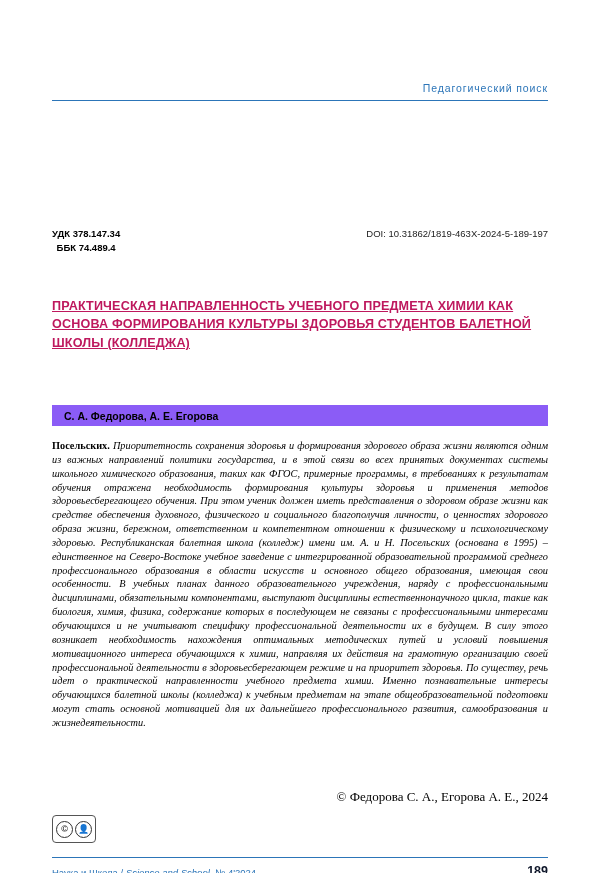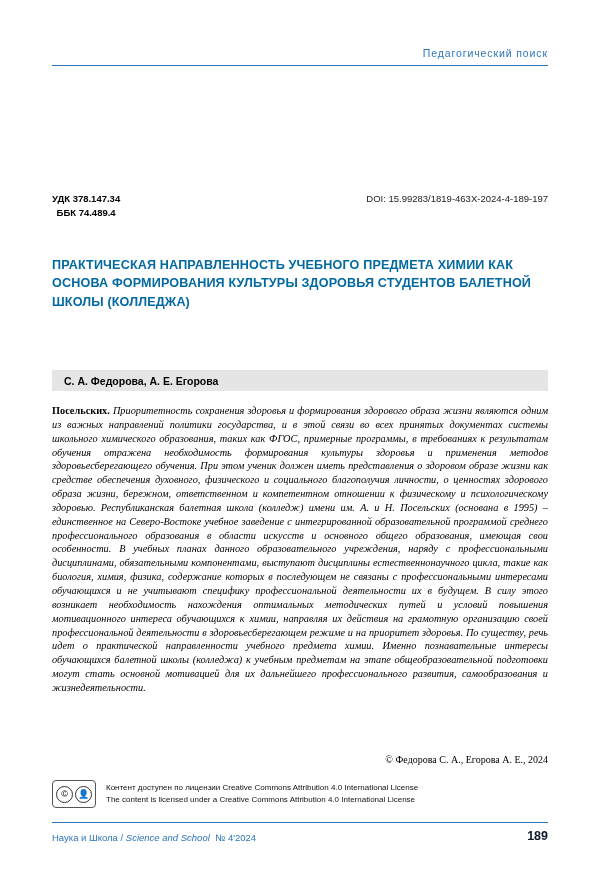--- a/index.html
+++ b/index.html
@@ -14,20 +14,21 @@
     color: #000000;
     position: relative;
     overflow: hidden;
   }
   .page {
     position: relative;
     width: 600px;
     height: 817px;
     box-sizing: border-box;
     padding: 0 52px;
+    margin-top: 35px;
   }
 
   
   .header {
     position: absolute;
     top: 47px;
     left: 52px;
     right: 52px;
     text-align: right;
   }
@@ -65,39 +66,40 @@
   .codes-right {
     font-family: "Liberation Sans", sans-serif;
     font-size: 9.5px;
     color: #222;
     padding-top: 1px;
   }
 
   
   .article-title {
     position: absolute;
-    top: 256px;
+    top: 262px;
     left: 52px;
     right: 52px;
     font-family: "Liberation Sans", sans-serif;
     font-weight: bold;
     font-size: 12.6px;
     line-height: 1.46;
     letter-spacing: 0.15px;
-    color: #0369a1;
+    color: #be185d;
     text-transform: uppercase;
+    text-decoration: underline;
   }
 
   
   .authors-bar {
     position: absolute;
     top: 370px;
     left: 52px;
     right: 52px;
-    background: #e5e5e5;
+    background: #8b5cf6;
     height: 21px;
     display: flex;
     align-items: center;
   }
   .authors-bar span {
     font-family: "Liberation Sans", sans-serif;
     font-size: 10.5px;
     font-weight: bold;
     padding-left: 12px;
     color: #000;
@@ -123,21 +125,21 @@
   }
 
   
   .copyright {
     position: absolute;
     top: 754px;
     left: 52px;
     right: 52px;
     text-align: right;
     font-family: "Liberation Serif", serif;
-    font-size: 10px;
+    font-size: 13px;
     color: #000;
   }
 
   
   .license {
     position: absolute;
     top: 780px;
     left: 52px;
     right: 52px;
     display: flex;
@@ -218,44 +220,40 @@
   <div class="header">
     <div class="header-title">Педагогический  поиск</div>
     <div class="header-rule"></div>
   </div>
 
   <div class="codes-row">
     <div class="codes-left">
       <div>УДК 378.147.34</div>
       <div>ББК 74.489.4</div>
     </div>
-    <div class="codes-right">DOI: 15.99283/1819-463X-2024-4-189-197</div>
+    <div class="codes-right">DOI: 10.31862/1819-463X-2024-5-189-197</div>
   </div>
 
   <div class="article-title">ПРАКТИЧЕСКАЯ НАПРАВЛЕННОСТЬ УЧЕБНОГО ПРЕДМЕТА ХИМИИ КАК ОСНОВА ФОРМИРОВАНИЯ КУЛЬТУРЫ ЗДОРОВЬЯ СТУДЕНТОВ БАЛЕТНОЙ ШКОЛЫ (КОЛЛЕДЖА)</div>
 
   <div class="authors-bar">
     <span>С. А. Федорова, А. Е. Егорова</span>
   </div>
 
   <div class="abstract">
     <b>Посельских.</b>
     <span>Приоритетность сохранения здоровья и формирования здорового образа жизни являются одним из важных направлений политики государства, и в этой связи во всех принятых документах системы школьного химического образования, таких как ФГОС, примерные программы, в требованиях к результатам обучения отражена необходимость формирования культуры здоровья и применения методов здоровьесберегающего обучения. При этом ученик должен иметь представления о здоровом образе жизни как средстве обеспечения духовного, физического и социального благополучия личности, о ценностях здорового образа жизни, бережном, ответственном и компетентном отношении к физическому и психологическому здоровью. Республиканская балетная школа (колледж) имени им. А. и Н. Посельских (основана в 1995) – единственное на Северо-Востоке учебное заведение с интегрированной образовательной программой среднего профессионального образования в области искусств и основного общего образования, имеющая свои особенности. В учебных планах данного образовательного учреждения, наряду с профессиональными дисциплинами, обязательными компонентами, выступают дисциплины естественнонаучного цикла, такие как биология, химия, физика, содержание которых в последующем не связаны с профессиональными интересами обучающихся и не учитывают специфику профессиональной деятельности их в будущем. В силу этого возникает необходимость нахождения оптимальных методических путей и условий повышения мотивационного интереса обучающихся к химии, направляя их действия на грамотную организацию своей профессиональной деятельности в здоровьесберегающем режиме и на приоритет здоровья. По существу, речь идет о практической направленности учебного предмета химии. Именно познавательные интересы обучающихся балетной школы (колледжа) к учебным предметам на этапе общеобразовательной подготовки могут стать основной мотивацией для их дальнейшего профессионального развития, самообразования и жизнедеятельности.</span>
   </div>
 
   <div class="copyright">© Федорова С. А., Егорова А. Е., 2024</div>
 
   <div class="license">
     <div class="cc-badge">
       <div class="cc-circle">©</div>
       <div class="cc-circle">👤</div>
-    </div>
-    <div class="license-text">
-      <div>Контент доступен по лицензии Creative Commons Attribution 4.0 International License</div>
-      <div>The content is licensed under a Creative Commons Attribution 4.0 International License</div>
     </div>
   </div>
 
   <div class="footer-rule"></div>
   <div class="footer">
     <div class="footer-left">
       <span>Наука и Школа</span><span> / </span><span class="em">Science and School</span>&nbsp;&nbsp;<span>№ 4'2024</span>
     </div>
     <div class="footer-page">189</div>
   </div>

